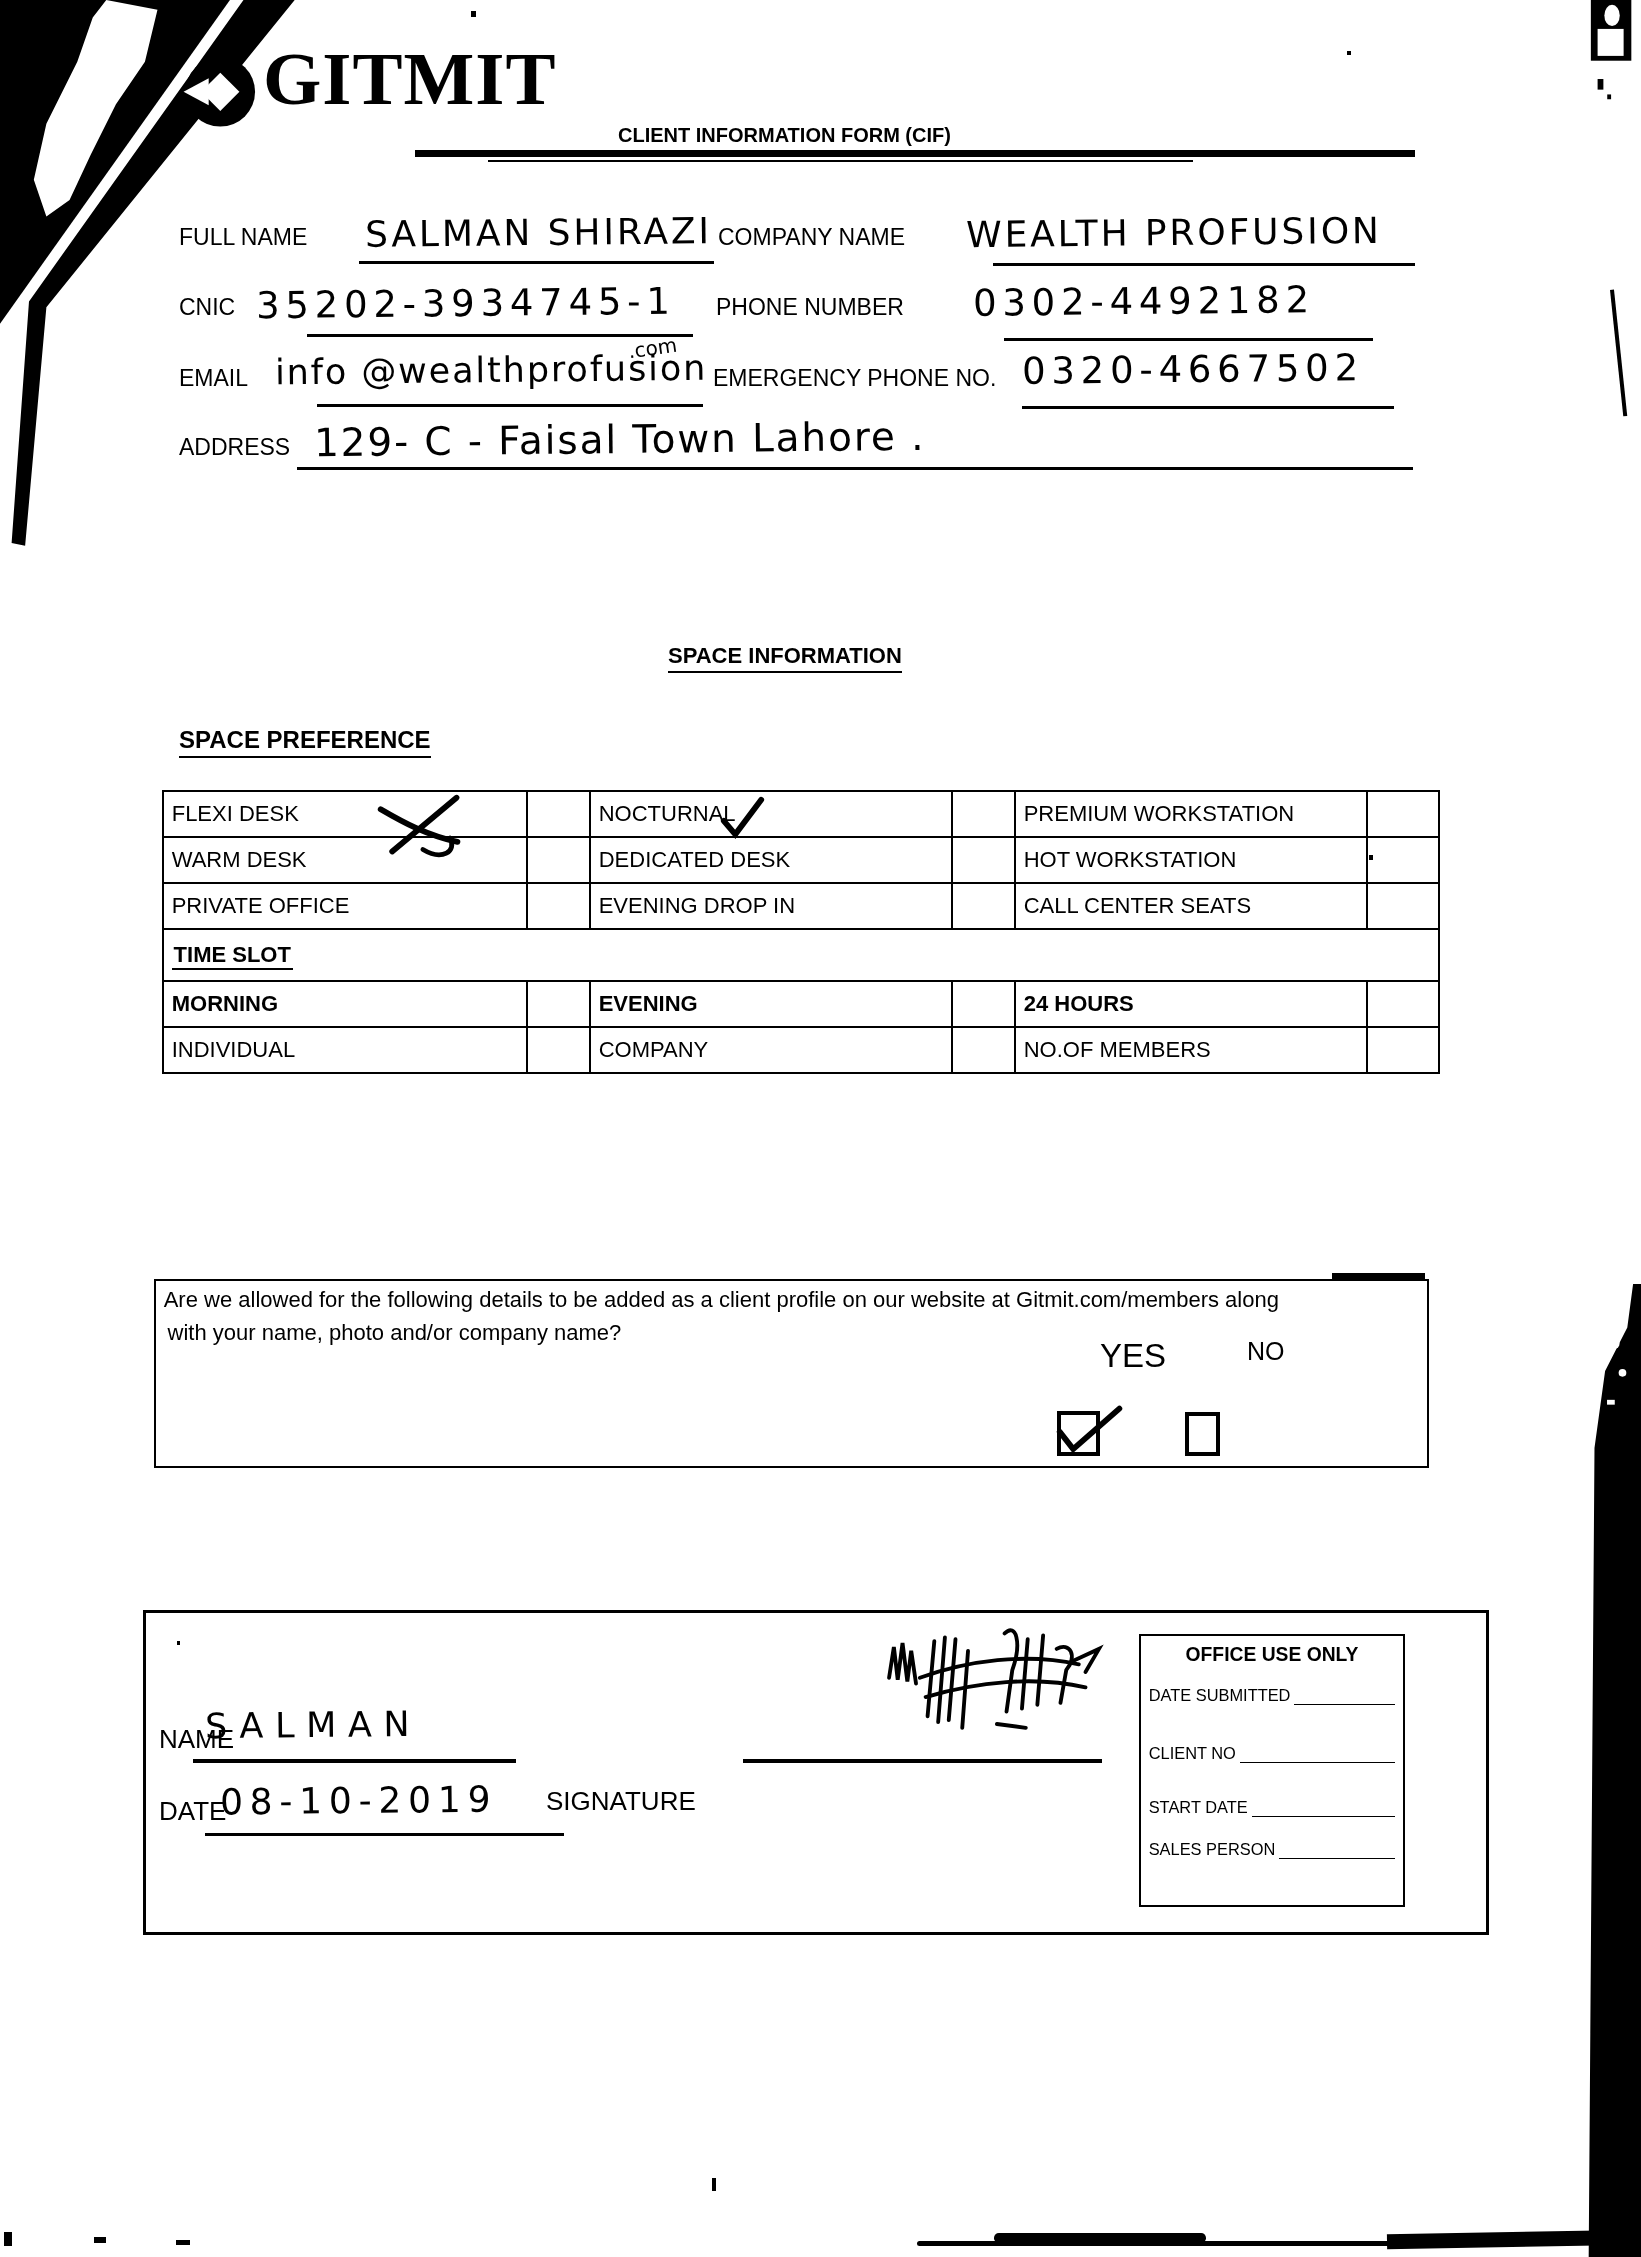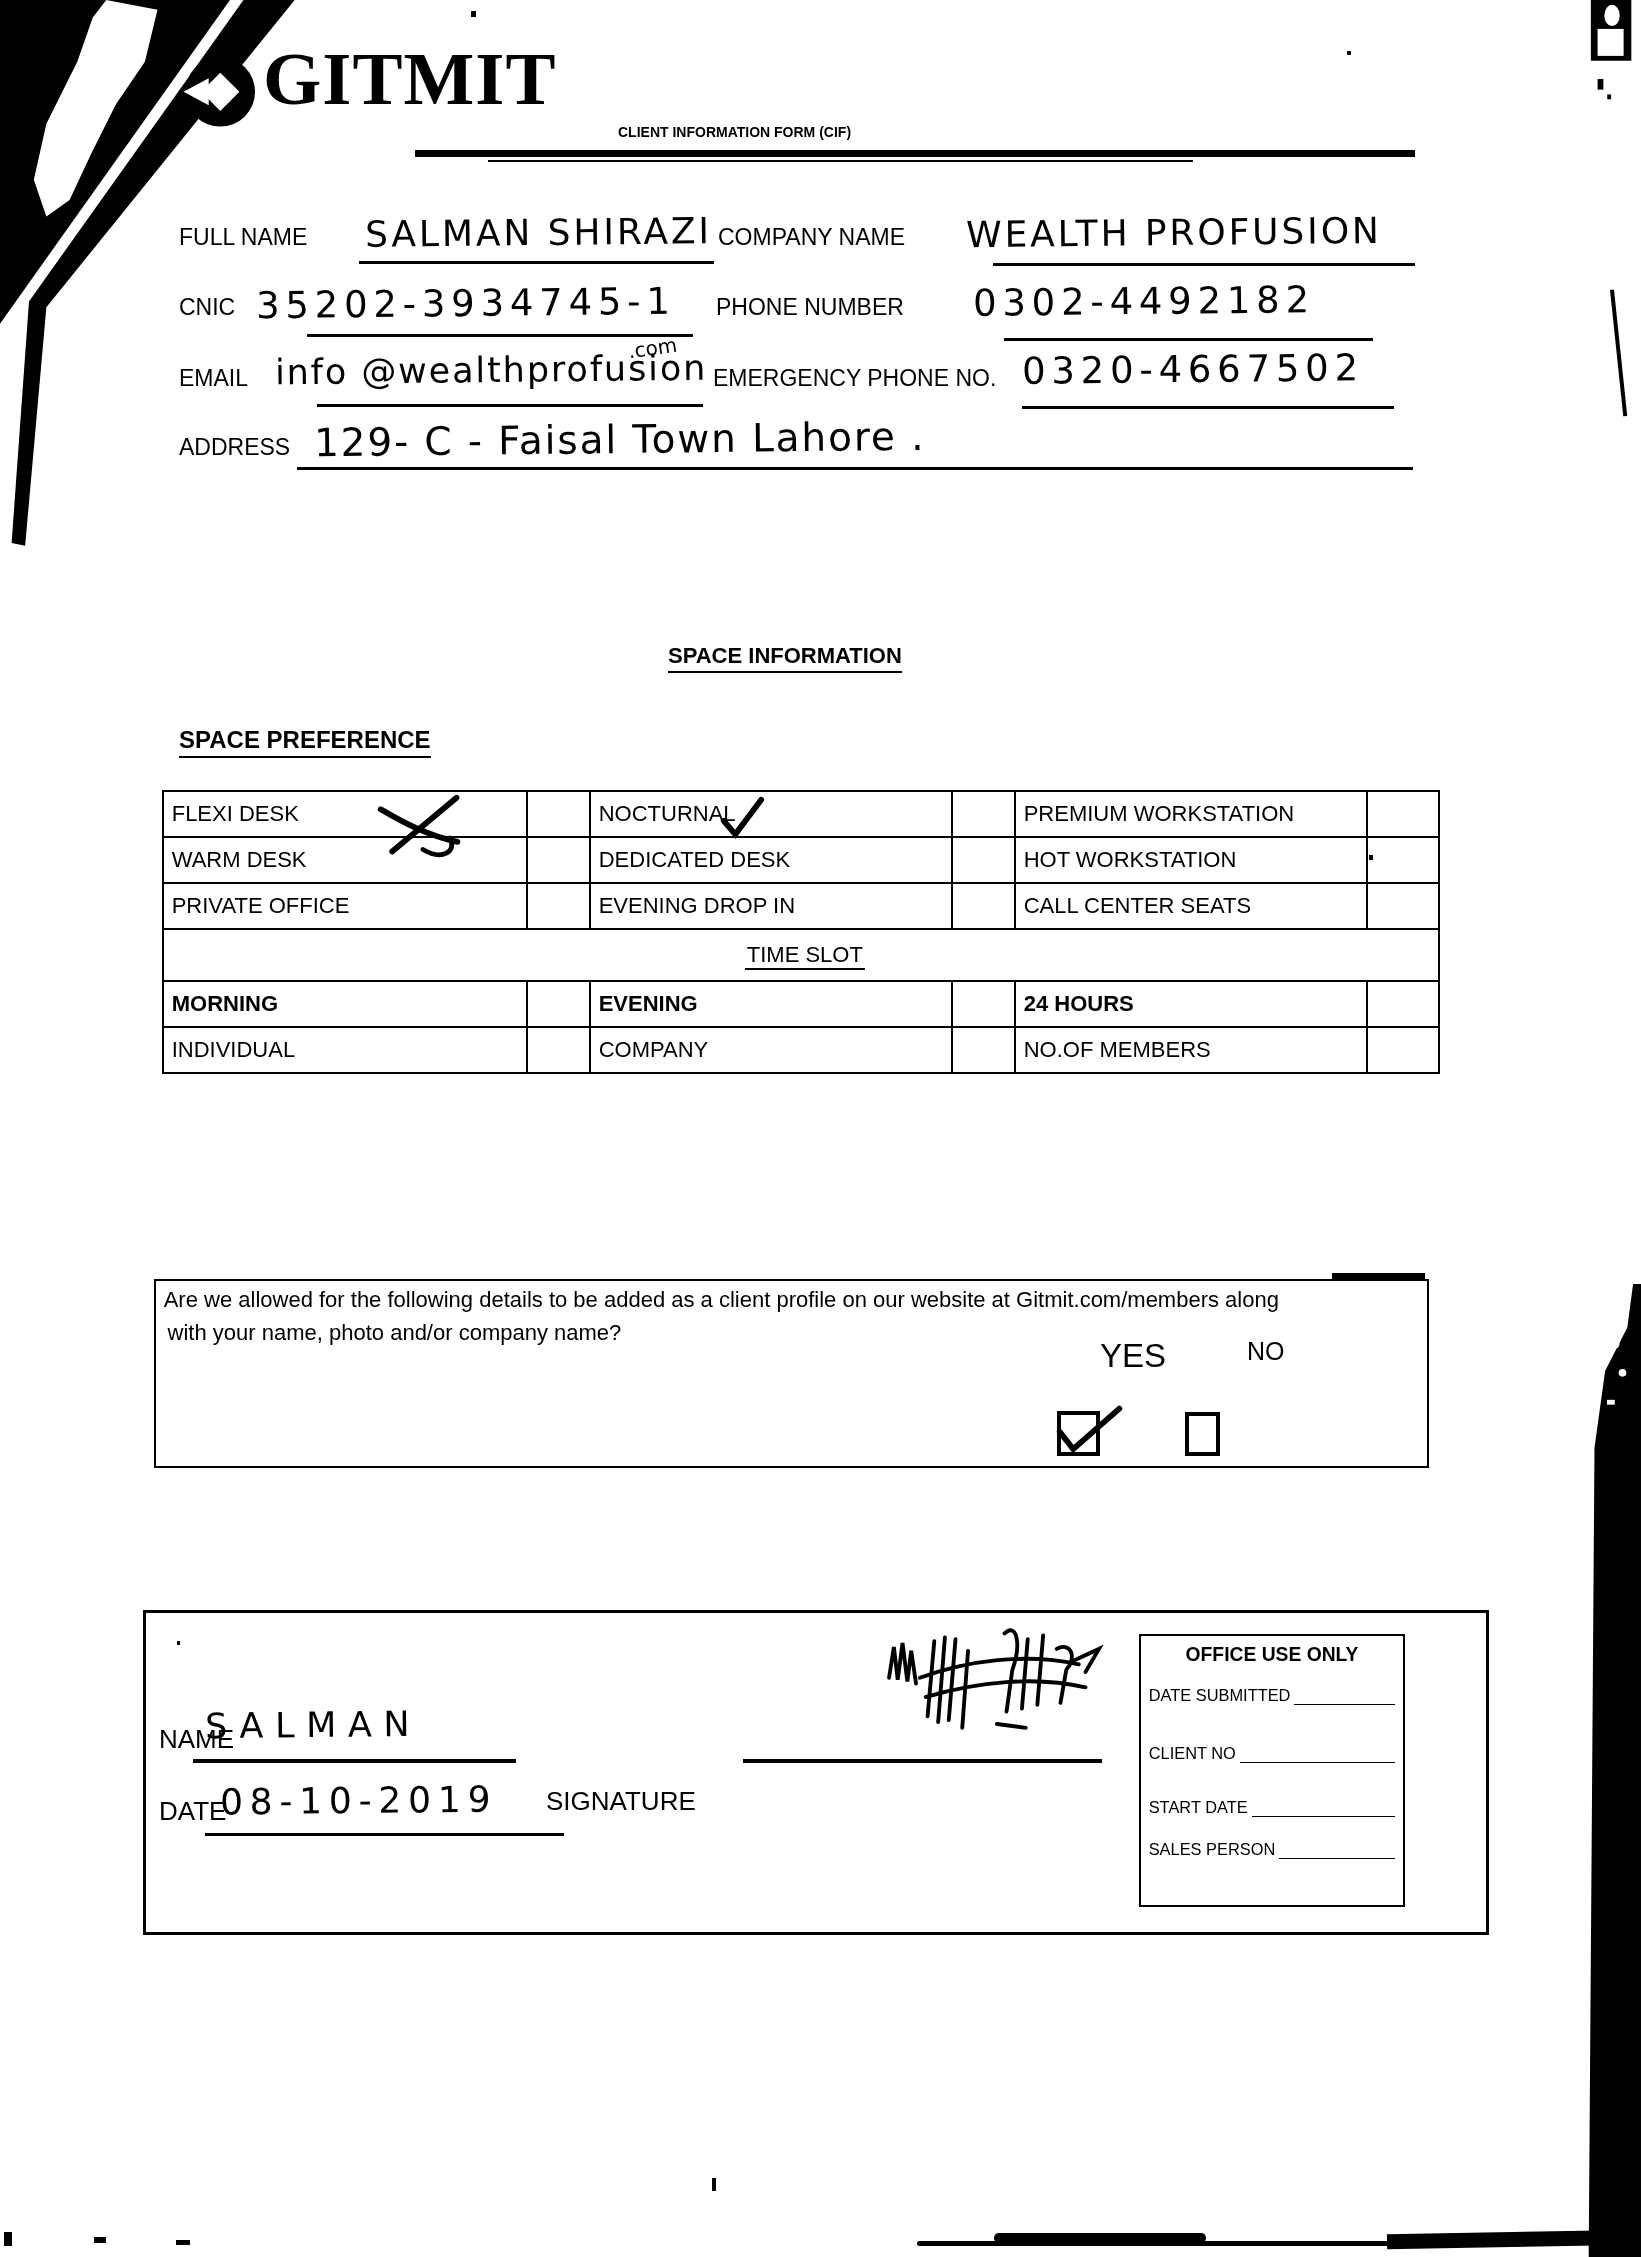--- a/index.html
+++ b/index.html
@@ -11,21 +11,21 @@
   .hw{position:absolute;font-family:"DejaVu Sans",sans-serif;white-space:nowrap;color:#000;
       transform:rotate(-0.6deg);}
   .heading{position:absolute;font-weight:bold;color:#000;border-bottom:2.9px solid #000;
            padding-bottom:1.9px;white-space:nowrap;}
   
   #pref-table{position:absolute;left:162px;top:790px;border-collapse:collapse;table-layout:fixed;}
   #pref-table td{border:2.9px solid #000;font-size:22px;padding:0 0 0 7.7px;height:44px;
                  vertical-align:middle;overflow:visible;white-space:nowrap;}
   #pref-table td.cb{padding:0;}
   #pref-table tr.bold-row td{font-weight:bold;}
-  .timeslot-cell{text-align:center;font-weight:normal;}
+  .timeslot-cell{text-align:left;font-weight:bold;}
   .timeslot-cell span{border-bottom:2.9px solid #000;padding:0 1.9px 1px 1.9px;}
   
   #consent-box{position:absolute;left:154px;top:1279px;width:1271px;height:185px;
                border:2.9px solid #000;}
   .consent-line{position:absolute;font-size:22px;white-space:nowrap;}
   .cbx{position:absolute;border:4.8px solid #000;background:#fff;}
   
   #sig-box{position:absolute;left:143px;top:1610px;width:1340px;height:319px;border:3.9px solid #000;}
   #office-box{position:absolute;left:1139px;top:1634px;width:262px;height:269px;border:2.9px solid #000;}
   .office-row{position:absolute;left:7.7px;right:7.7px;display:flex;align-items:flex-end;}
@@ -55,21 +55,21 @@
     <rect x="5" y="0" width="42" height="63" fill="#000"></rect>
     <ellipse cx="27" cy="16" rx="8" ry="11" fill="#fff"></ellipse>
     <rect x="12" y="30" width="27" height="28" fill="#fff"></rect>
     <rect x="12" y="82" width="6" height="11" fill="#000"></rect>
     <rect x="22" y="98" width="4" height="5" fill="#000"></rect>
   </svg>
 
   <div class="speck" style="left:471px;top:10.6px;width:4.8px;height:6.8px;"></div>
   <div class="speck" style="left:1347px;top:51px;width:3.9px;height:3.9px;"></div>
 
-  <div class="abs" style="left:618px;top:124px;font-size:14px;font-weight:bold;white-space:nowrap;text-align:right;">CLIENT INFORMATION FORM (CIF)</div>
+  <div class="abs" style="left:618px;top:124px;font-size:20px;font-weight:bold;white-space:nowrap;text-align:right;">CLIENT INFORMATION FORM (CIF)</div>
   <div class="abs" style="left:415px;top:150px;width:1000px;height:6.8px;background:#000;"></div>
   <div class="abs" style="left:488px;top:160px;width:705px;height:1.9px;background:#000;"></div>
 
   <div class="lbl" style="left:179px;top:224px;">FULL NAME</div>
   <div class="hw" style="left:365px;top:212px;font-size:36px;letter-spacing:2.9px;">SALMAN SHIRAZI</div>
   <div class="uline" style="left:359px;top:261px;width:355px;"></div>
 
   <div class="lbl" style="left:718px;top:224px;">COMPANY NAME</div>
   <div class="hw" style="left:966px;top:212px;font-size:36px;letter-spacing:2.9px;">WEALTH PROFUSION</div>
   <div class="uline" style="left:993px;top:263px;width:422px;"></div>

